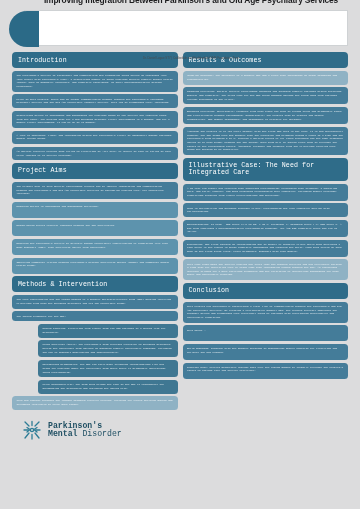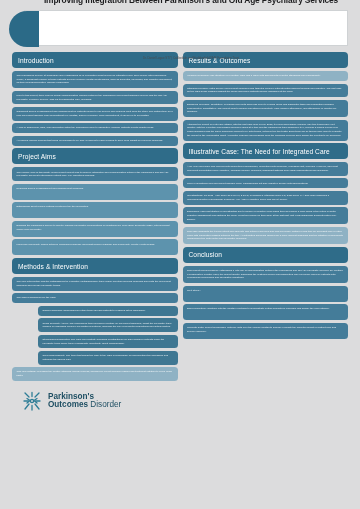--- a/index.html
+++ b/index.html
@@ -59,21 +59,21 @@
     margin-top: 2.5px;
     white-space: nowrap;
   }
 
   
   .columns {
     display: flex;
     gap: 5px;
     padding: 0 4px;
   }
-  .col { width: 50%; display: flex; flex-direction: column; gap: 0; }
+  .col { width: 50%; display: flex; flex-direction: column; gap: 0; font-family: Liberation Mono, monospace; }
 
   
   .section { display: flex; flex-direction: column; }
 
   .section-head {
     background: #2f6c89;
     color: #ffffff;
     border-radius: 4px;
     padding: 4.5px 6px;
     font-size: 6.6px;
@@ -161,21 +161,21 @@
             <path d="M10 8 L18 16 M38 8 L30 16 M10 40 L18 30 M38 40 L30 30"></path>
             <path d="M8 24 L17 24 M31 24 L40 24"></path>
             <path d="M24 7 L24 15 M24 33 L24 42"></path>
             <path d="M14 19 L20 23 L14 28"></path>
             <path d="M34 19 L28 23 L34 28"></path>
           </g>
           <circle cx="24" cy="24" r="3.2" fill="none" stroke="#2e7d96" stroke-width="2.6"></circle>
         </svg>
         <div class="logo-text">
           <span class="logo-l1">Parkinson's</span>
-          <span class="logo-l2"><b>Outcomes</b><span> Disorder</span></span>
+          <span class="logo-l2"><b>Mental</b><span> Disorder</span></span>
         </div>
       </div>
 
     </div>
 
     <div class="col">
 
       <div class="section">
         <div class="section-head">Results &amp; Outcomes</div>
         <div class="block pale">Headline Response: The structure of a monthly MDT and a place with agreements on setup standards and responsibility.</div>

